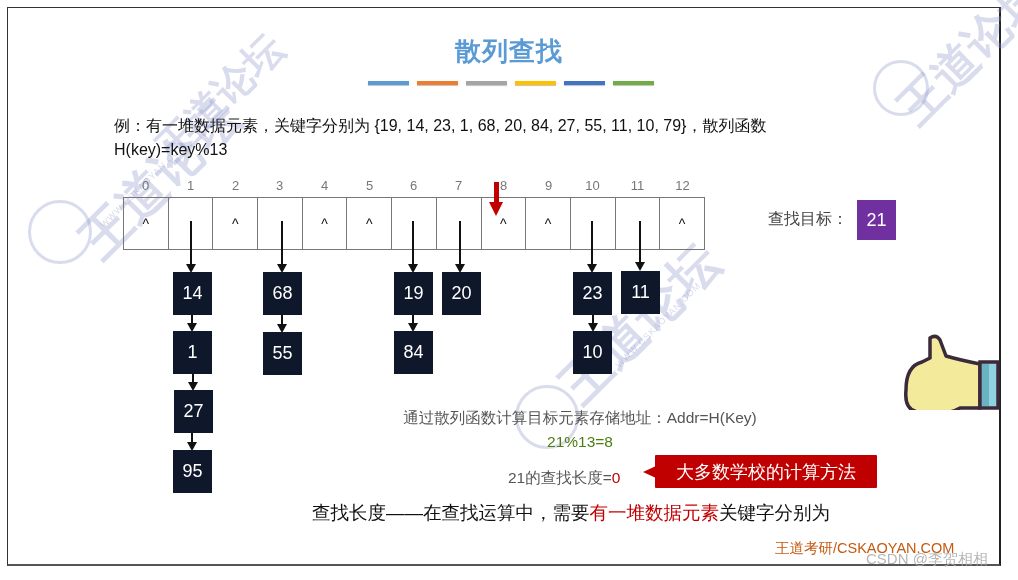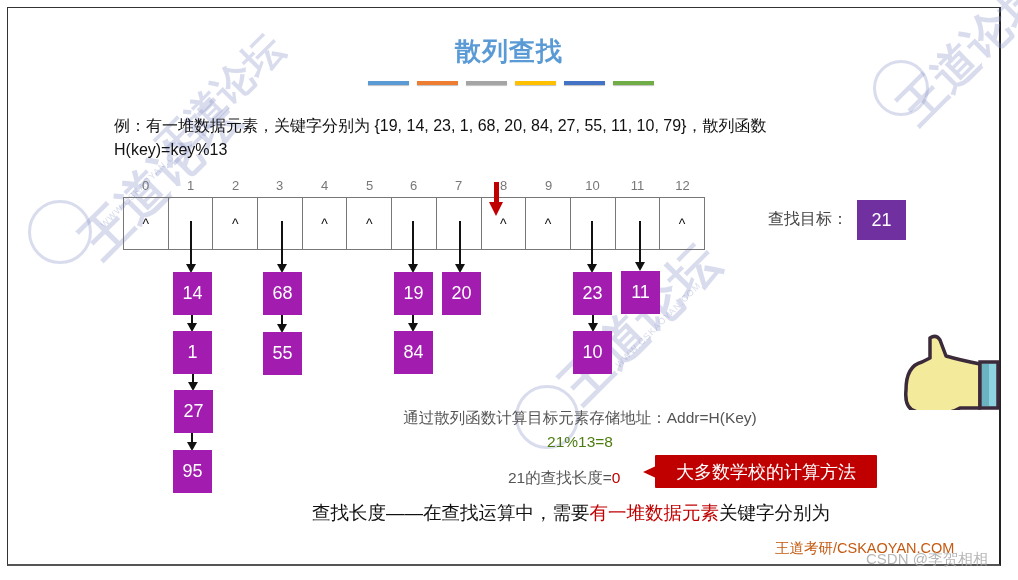--- a/index.html
+++ b/index.html
@@ -11,23 +11,23 @@
   .abs { position:absolute; }
   .title { left:0; width:1018px; top:34px; text-align:center; font-size:26px; font-weight:bold; color:#5b9bd5; letter-spacing:1px; }
   .bars { left:368px; top:81px; display:flex; gap:8px; }
   .bars .bar { width:41px; height:4px; box-shadow:0 1px 1px rgba(0,0,0,.25); }
   .example { left:114px; top:114px; font-size:16px; line-height:24px; color:#111; width:760px; }
   .idx { top:178px; width:45px; text-align:center; font-size:13px; color:#777; }
   .table { left:123px; top:197px; height:51px; display:flex; border-top:1px solid #777; border-bottom:1px solid #777; border-left:1px solid #777; }
   .cell { width:44.7px; height:51px; border-right:1px solid #777; box-sizing:border-box; display:flex; align-items:center; justify-content:center; font-size:14px; color:#111; }
   .vline { width:2px; background:#111; }
   .arrowhead { width:0; height:0; border-left:5px solid transparent; border-right:5px solid transparent; border-top:9px solid #111; }
-  .node { width:39px; height:43px; background:#a21caf; color:#fff; font-size:18px; display:flex; align-items:center; justify-content:center; }
+  .node { width:39px; height:43px; background:#0f172a; color:#fff; font-size:18px; display:flex; align-items:center; justify-content:center; }
   .target-label { left:768px; top:209px; font-size:16px; color:#444; }
-  .target-box { left:857px; top:200px; width:49px; height:40px; background:#7030a0; color:#fff; font-size:18px; display:flex; align-items:center; justify-content:center; }
+  .target-box { left:857px; top:200px; width:39px; height:40px; background:#7030a0; color:#fff; font-size:18px; display:flex; align-items:center; justify-content:center; }
   .red-arrow-shaft { left:494px; top:182px; width:5px; height:22px; background:#c00000; }
   .red-arrow-head { left:489px; top:202px; width:0; height:0; border-left:7.5px solid transparent; border-right:7.5px solid transparent; border-top:14px solid #c00000; }
   .calc1 { left:360px; top:408px; width:440px; text-align:center; font-size:15.5px; color:#555; }
   .calc2 { left:360px; top:433px; width:440px; text-align:center; font-size:15.5px; color:#4d7c0f; }
   .calc3 { left:508px; top:468px; font-size:15.5px; color:#555; }
   .calc3 .zero { color:#c00000; }
   .callout { left:655px; top:455px; width:222px; height:33px; background:#c00000; color:#fff; font-size:18px; display:flex; align-items:center; justify-content:center; border-radius:1px; }
   .callout-tip { left:643px; top:466px; width:0; height:0; border-top:6px solid transparent; border-bottom:6px solid transparent; border-right:13px solid #c00000; }
   .definition { left:312px; top:500px; font-size:18.5px; color:#111; white-space:nowrap; }
   .definition .hl { color:#c00000; }

